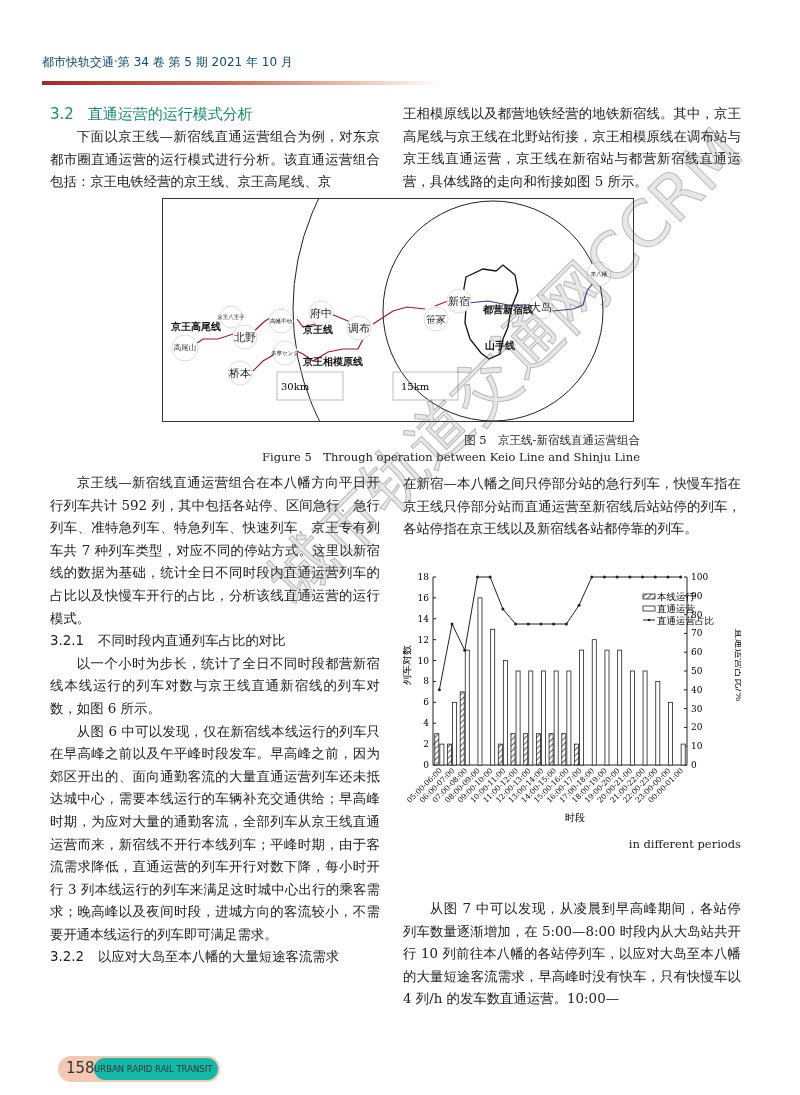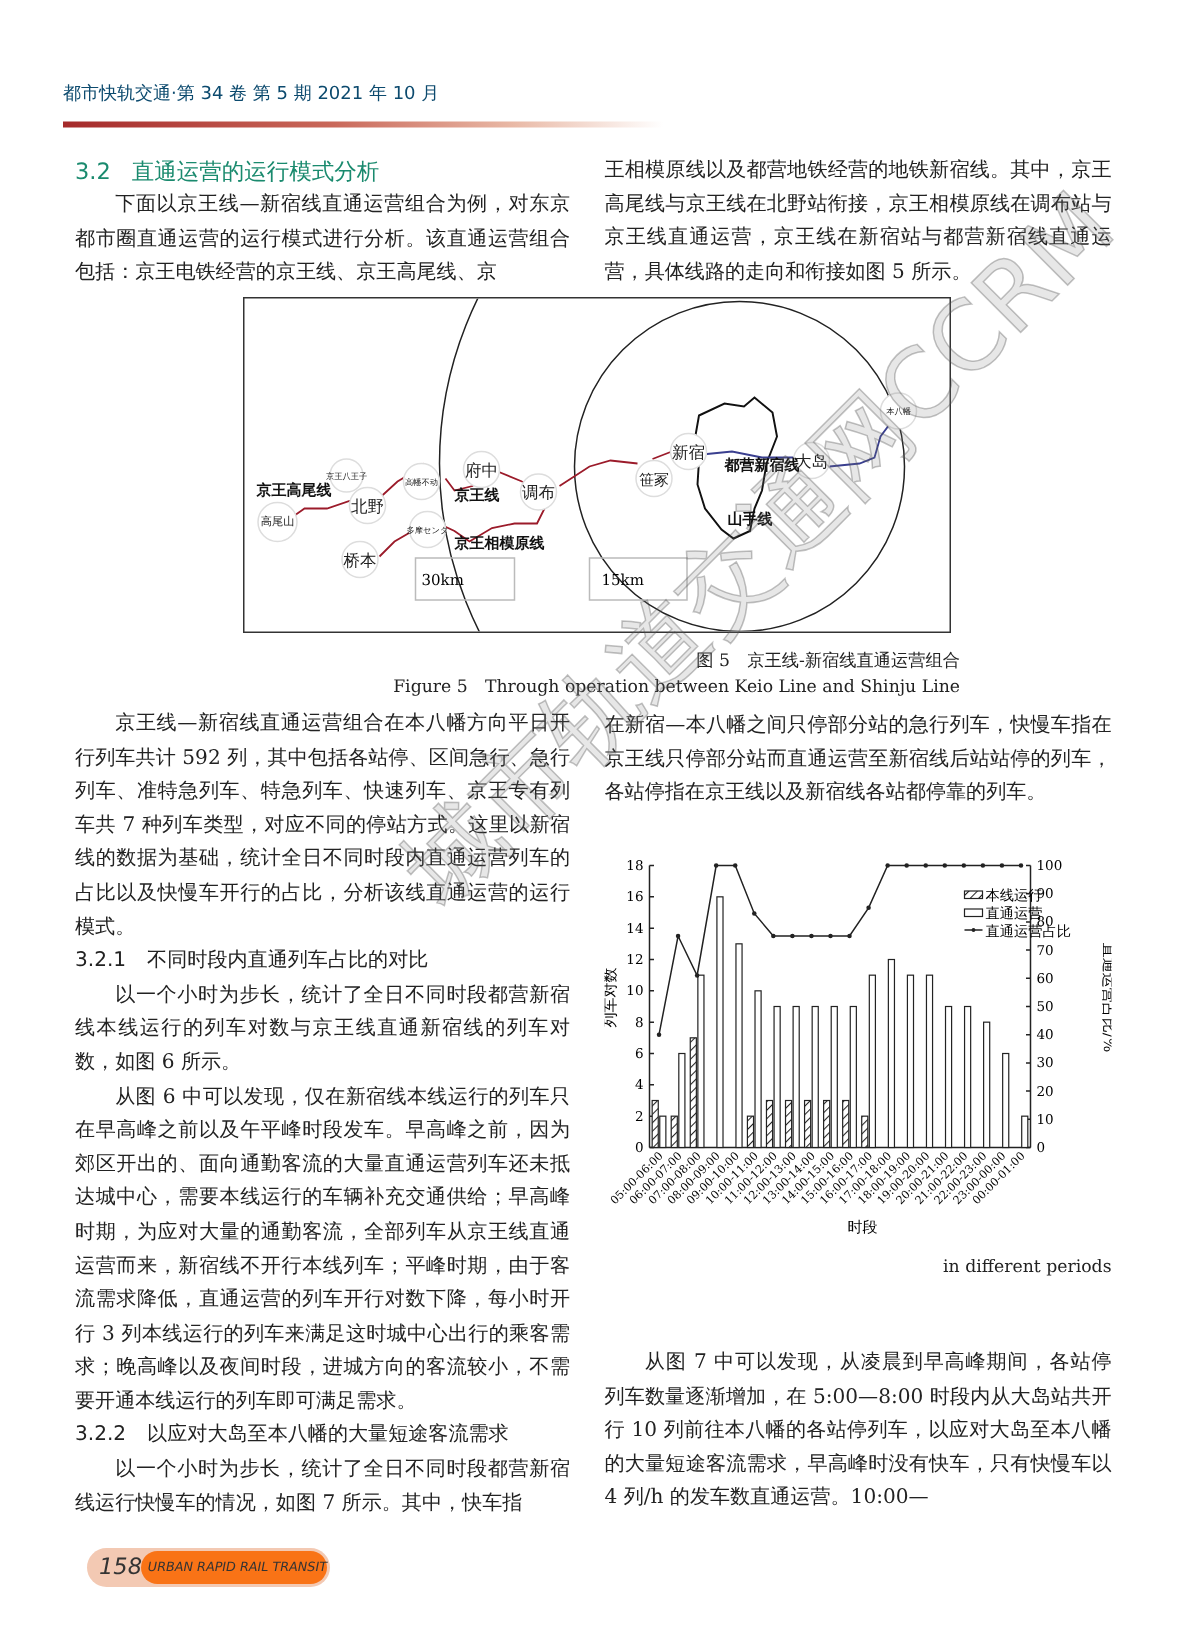--- a/index.html
+++ b/index.html
@@ -9,23 +9,23 @@
   .col{position:absolute;font-size:13.4px;line-height:22.6px;text-align:justify;}
   .left{left:50px;width:330px;}
   .right{left:403px;width:338px;}
   .p{margin:0;text-indent:2em;}
   .p.noind{text-indent:0;}
   .h2{font-family:"DejaVu Sans","Liberation Sans",sans-serif;color:#1a8a6e;font-size:15px;margin:0;line-height:24px;}
   .h3{font-family:"DejaVu Sans","Liberation Sans",sans-serif;color:#222;font-size:13.4px;margin:0;line-height:22.6px;}
   .num{margin-right:14px;}
   .fig5{position:absolute;left:162px;top:198px;width:470px;height:222px;border:1px solid #333;background:#fff;overflow:hidden;}
   .cap{position:absolute;text-align:right;font-size:11.5px;line-height:17px;color:#222;}
-  .footer{position:absolute;left:58px;top:1032px;height:26px;width:162px;border-radius:13px;background:#f3c9b3;font-style:italic;}
+  .footer{position:absolute;left:58px;top:1056px;height:26px;width:162px;border-radius:13px;background:#f3c9b3;}
   .footer .pg{position:absolute;left:8px;top:3px;font-family:"DejaVu Sans","Liberation Sans",sans-serif;font-size:15px;color:#333;}
-  .footer .pill{position:absolute;left:36px;top:2px;right:2px;bottom:2px;background:#f97316;border-radius:11px;font-family:"DejaVu Sans","Liberation Sans",sans-serif;font-size:8.5px;line-height:22px;text-align:right;color:#333;}
+  .footer .pill{position:absolute;left:36px;top:2px;right:2px;bottom:2px;background:#14b8a6;border-radius:11px;font-family:"DejaVu Sans","Liberation Sans",sans-serif;font-size:8.5px;line-height:22px;text-align:left;color:#333;}
   .wm{position:absolute;left:250px;top:560px;font-size:64px;color:rgba(120,120,120,0.18);transform:rotate(-45deg);transform-origin:left top;white-space:nowrap;font-family:"DejaVu Sans","Liberation Sans",sans-serif;-webkit-text-stroke:1px rgba(80,80,80,0.35);pointer-events:none;}
   .fig6{position:absolute;left:403px;top:565px;width:338px;height:260px;}
   svg text{font-family:"DejaVu Serif","Liberation Serif",serif;}
 </style>
 </head>
 <body>
 
 <div class="hdr">都市快轨交通·第 34 卷 第 5 期 2021 年 10 月</div>
 <div class="hdr-rule"></div>
 
@@ -104,21 +104,20 @@
   <div>图 5　京王线-新宿线直通运营组合</div>
   <div>Figure 5　Through operation between Keio Line and Shinju Line</div>
 </div>
 
 <div class="col left" style="top:472px;">
   <p class="p">京王线—新宿线直通运营组合在本八幡方向平日开行列车共计 592 列，其中包括各站停、区间急行、急行列车、准特急列车、特急列车、快速列车、京王专有列车共 7 种列车类型，对应不同的停站方式。这里以新宿线的数据为基础，统计全日不同时段内直通运营列车的占比以及快慢车开行的占比，分析该线直通运营的运行模式。</p>
   <p class="h3"><span class="num">3.2.1</span><span>不同时段内直通列车占比的对比</span></p>
   <p class="p">以一个小时为步长，统计了全日不同时段都营新宿线本线运行的列车对数与京王线直通新宿线的列车对数，如图 6 所示。</p>
   <p class="p">从图 6 中可以发现，仅在新宿线本线运行的列车只在早高峰之前以及午平峰时段发车。早高峰之前，因为郊区开出的、面向通勤客流的大量直通运营列车还未抵达城中心，需要本线运行的车辆补充交通供给；早高峰时期，为应对大量的通勤客流，全部列车从京王线直通运营而来，新宿线不开行本线列车；平峰时期，由于客流需求降低，直通运营的列车开行对数下降，每小时开行 3 列本线运行的列车来满足这时城中心出行的乘客需求；晚高峰以及夜间时段，进城方向的客流较小，不需要开通本线运行的列车即可满足需求。</p>
   <p class="h3"><span class="num">3.2.2</span><span>以应对大岛至本八幡的大量短途客流需求</span></p>
-  <p class="p">以一个小时为步长，统计了全日不同时段都营新宿线运行快慢车的情况，如图 7 所示。其中，快车指</p>
 </div>
 
 <div class="col right" style="top:473px;">
   <p class="p noind">在新宿—本八幡之间只停部分站的急行列车，快慢车指在京王线只停部分站而直通运营至新宿线后站站停的列车，各站停指在京王线以及新宿线各站都停靠的列车。</p>
 </div>
 
 <div class="fig6">
   <svg id="chart6" width="338" height="260">
     <defs>
       <pattern id="hatch" width="4" height="4" patternUnits="userSpaceOnUse" patternTransform="rotate(45)">

